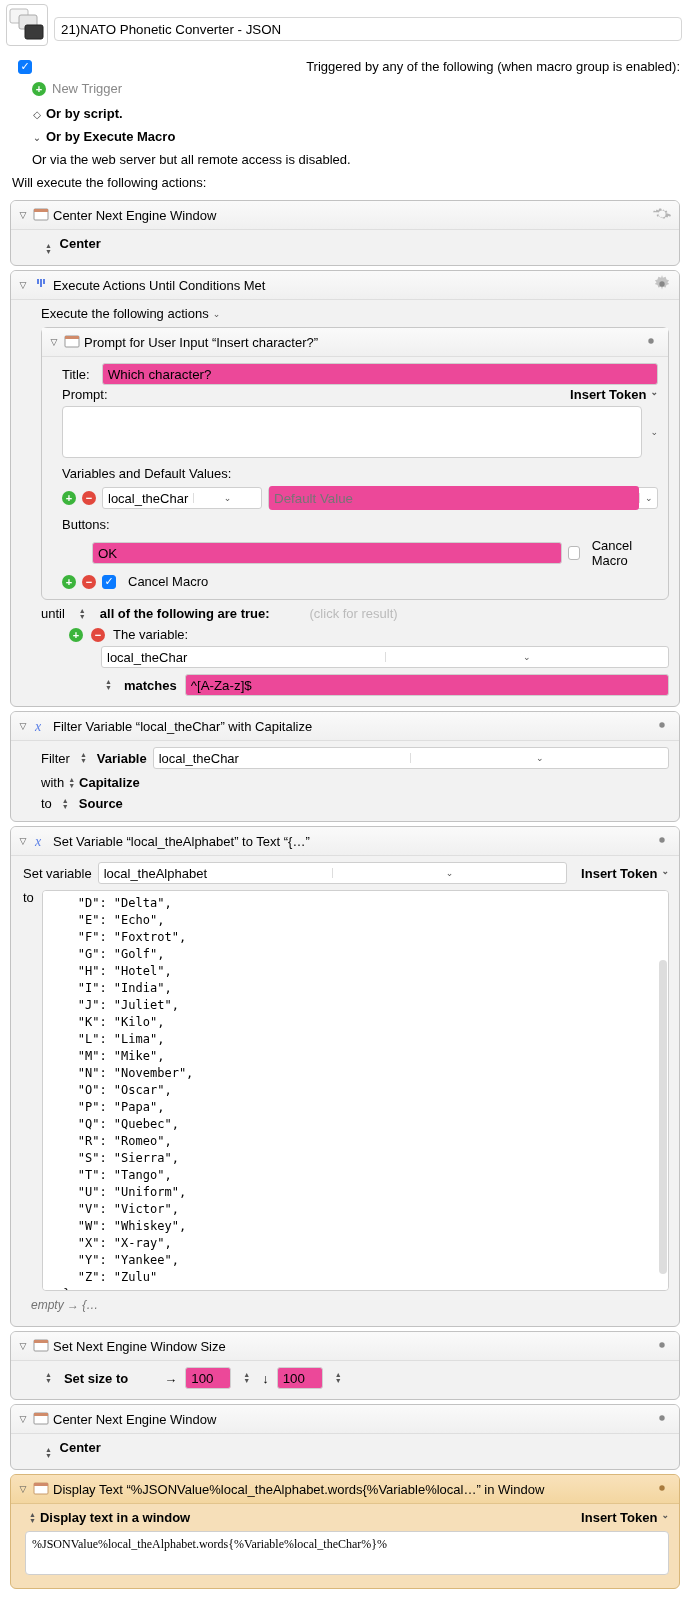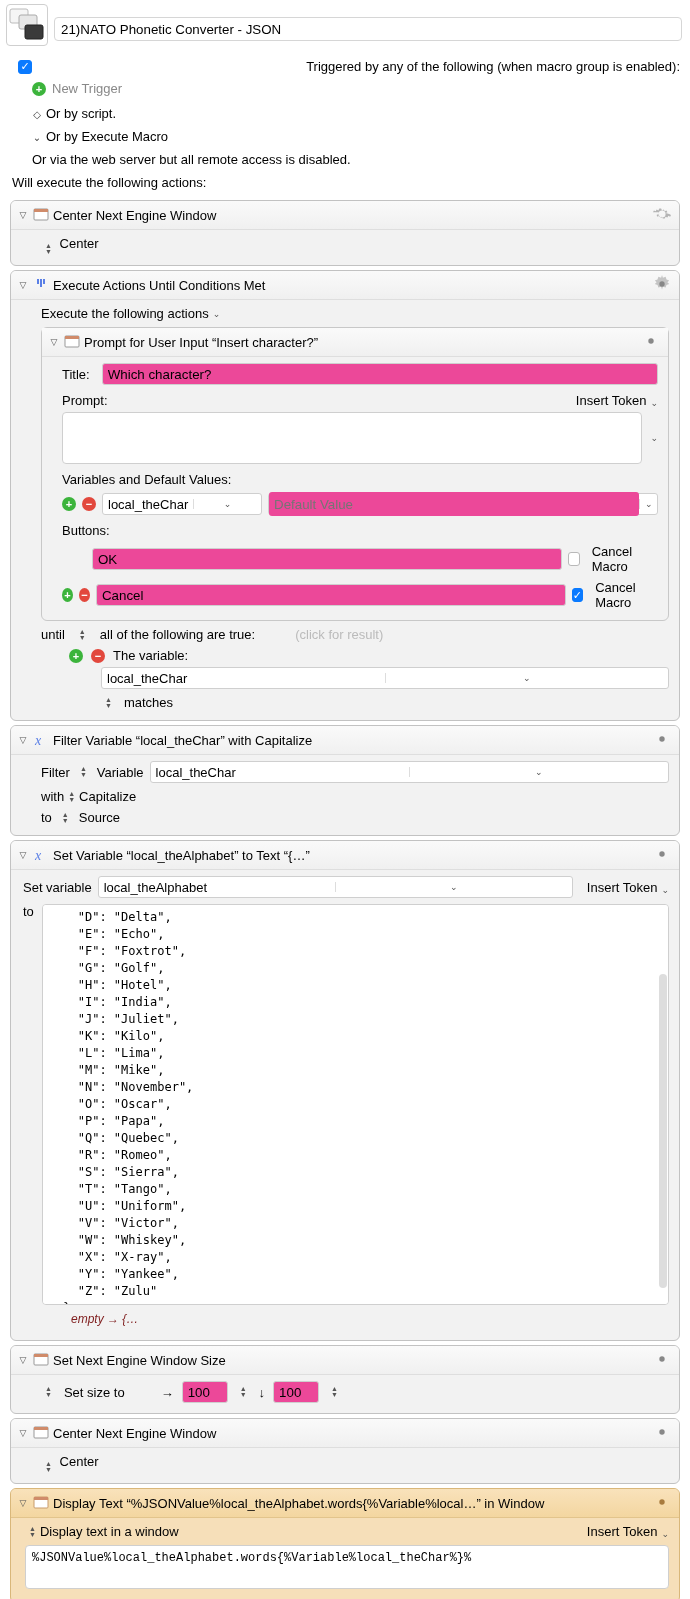--- a/index.html
+++ b/index.html
@@ -36,23 +36,23 @@
   .chev-dn{ display:inline-block; font-size:9px; color:#555; margin-left:4px; cursor:pointer;}
   textarea.code{ width:100%; border:1px solid #cfcfcf; border-radius:4px; background:#fff; font-family:Menlo,Consolas,monospace; font-size:12px; padding:4px 6px; resize:none; line-height:17px;}
   .inset{ border:1px solid #c8c8c8; border-radius:6px; margin:6px 0; background:#f2f2f2;}
   .sel-row{display:flex; align-items:center; gap:6px;}
   .sel-dd{ display:flex; align-items:center; border:1px solid #cfcfcf; border-radius:3px; background:#fff; height:22px; flex:1;}
   .sel-dd span{ padding:0 5px; flex:1;}
   .ddbtn{ border-left:1px solid #ddd; width:18px; text-align:center; font-size:9px; color:#555; cursor:pointer;}
   .small-num{ width:46px;}
   .scroll-indicator{ position:absolute; right:2px; top:0; bottom:20px; width:8px; background:#ddd; border-radius:4px;}
   .rel{position:relative;}
-  .footer-hint{ color:#7f1d1d; font-style:italic; font-size:12px; padding:4px 8px;margin-left:40px;}
-  .right-link{ margin-left:auto; cursor:pointer; display:flex; align-items:flex-end;}
-  .bold{font-weight:400;}
+  .footer-hint{ color:#737373; font-style:italic; font-size:12px; padding:4px 8px;}
+  .right-link{ margin-left:auto; cursor:pointer; display:flex; align-items:flex-start;}
+  .bold{font-weight:700;}
   .spacer{height:6px;}
   .indent28{padding-left:28px;}
   .muted{color:#bbb;}
 </style>
 </head>
 <body>
 
 <div class="row">
   <div class="macro-icon">
     <svg viewBox="0 0 36 36">
@@ -130,21 +130,21 @@
               <rect x="1" y="2" width="14" height="11" rx="1" fill="#fff" stroke="#999"></rect>
               <rect x="1" y="2" width="14" height="3" fill="#d08b6a"></rect>
             </svg>
           </span>
         <span>Prompt for User Input “Insert character?”</span>
         <span class="gear"><svg viewBox="0 0 20 20" fill="#888">
               <circle cx="10" cy="10" r="3"></circle>
             </svg></span>
       </div>
       <div class="action-body" style="padding-left:20px;">
-        <div class="sel-row" style="margin-bottom:8px;">
+        <div class="sel-row" style="margin-bottom:2px;">
           <span class="label">Title:</span>
           <input class="field full" value="Which character?" style="">
         </div>
         <div class="row" style="margin-bottom:4px;">
           <span class="label">Prompt:</span>
           <span class="right-link bold">
               <span>Insert Token</span>
               <span class="chev-dn">⌄</span>
             </span>
         </div>
@@ -167,21 +167,20 @@
         </div>
         <div style="margin-top:8px;">Buttons:</div>
         <div class="sel-row var-list" style="padding-left:30px;">
           <input class="field full" value="OK" style="">
           <span class="checkbox"></span>
           <span>Cancel Macro</span>
         </div>
         <div class="sel-row var-list">
           <span class="green-plus">+</span>
           <span class="red-minus">−</span>
-          <input class="field full" value="Cancel" style="">
           <span class="checkbox checked"></span>
           <span>Cancel Macro</span>
         </div>
       </div>
     </div>
 
     <div class="row" style="gap:10px; margin-top:6px;">
       <span>until</span>
       <span class="updown">
           <span>▲</span>
@@ -200,20 +199,21 @@
           <span>local_theChar</span>
           <span class="ddbtn">⌄</span>
         </div>
     </div>
     <div class="row indent28" style="gap:8px; margin-top:6px; padding-left:60px;">
       <span class="updown">
           <span>▲</span>
           <span>▼</span>
         </span>
       <span class="bold">matches</span>
+      <input class="field full" value="^[A-Za-z]$" style="">
     </div>
   </div>
 </div>
 
 <div class="action-block">
   <div class="action-header">
     <span class="disclosure">▽</span>
     <span class="mini-icon">
         <svg viewBox="0 0 16 16">
           <text x="2" y="13" font-style="italic" font-family="serif" font-size="14" fill="#5a7fe6">x</text>
@@ -396,15 +396,15 @@
       <span class="updown">
           <span>▲</span>
           <span>▼</span>
         </span>
       <span class="bold">Display text in a window</span>
       <span class="right-link bold">
           <span>Insert Token</span>
           <span class="chev-dn">⌄</span>
         </span>
     </div>
-    <textarea class="code" style="height: 44px; margin-top: 6px; font-family: Liberation Mono, monospace;">%JSONValue%local_theAlphabet.words{%Variable%local_theChar%}%</textarea>
+    <textarea class="code" style="height: 44px; margin-top: 6px; font-family: Liberation Serif, serif;">%JSONValue%local_theAlphabet.words{%Variable%local_theChar%}%</textarea>
   </div>
 </div>
 
 </body></html>

